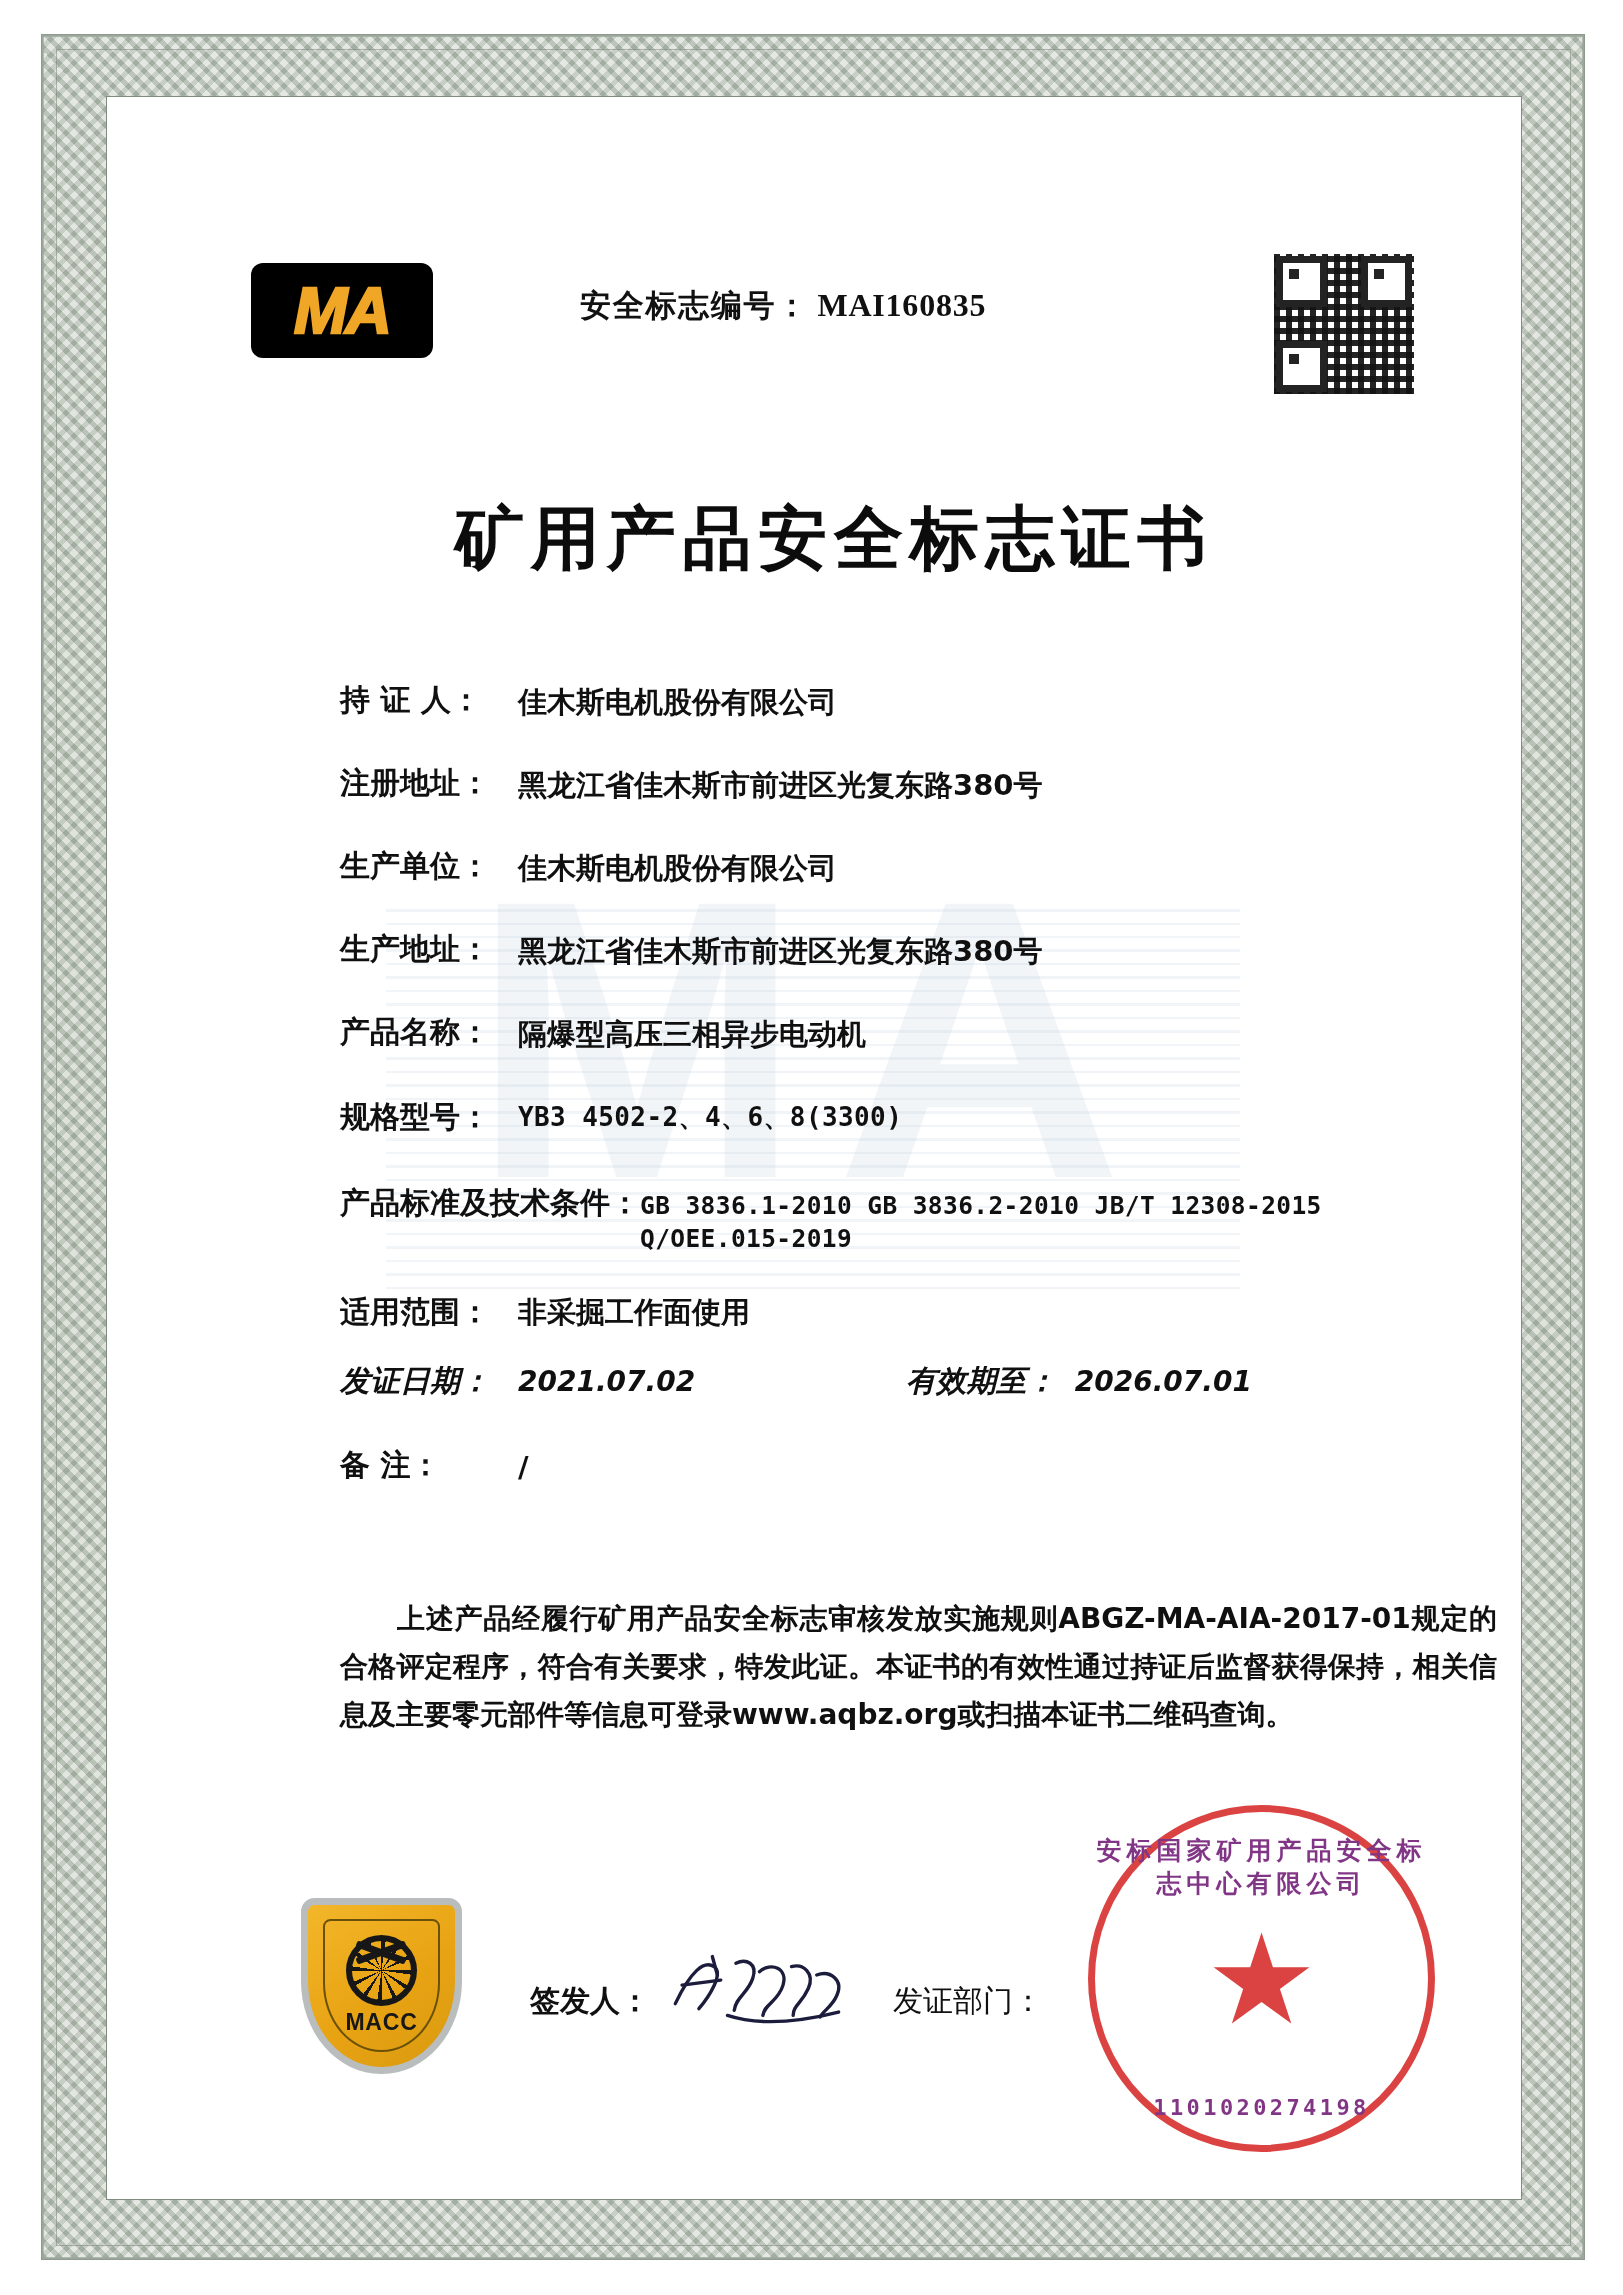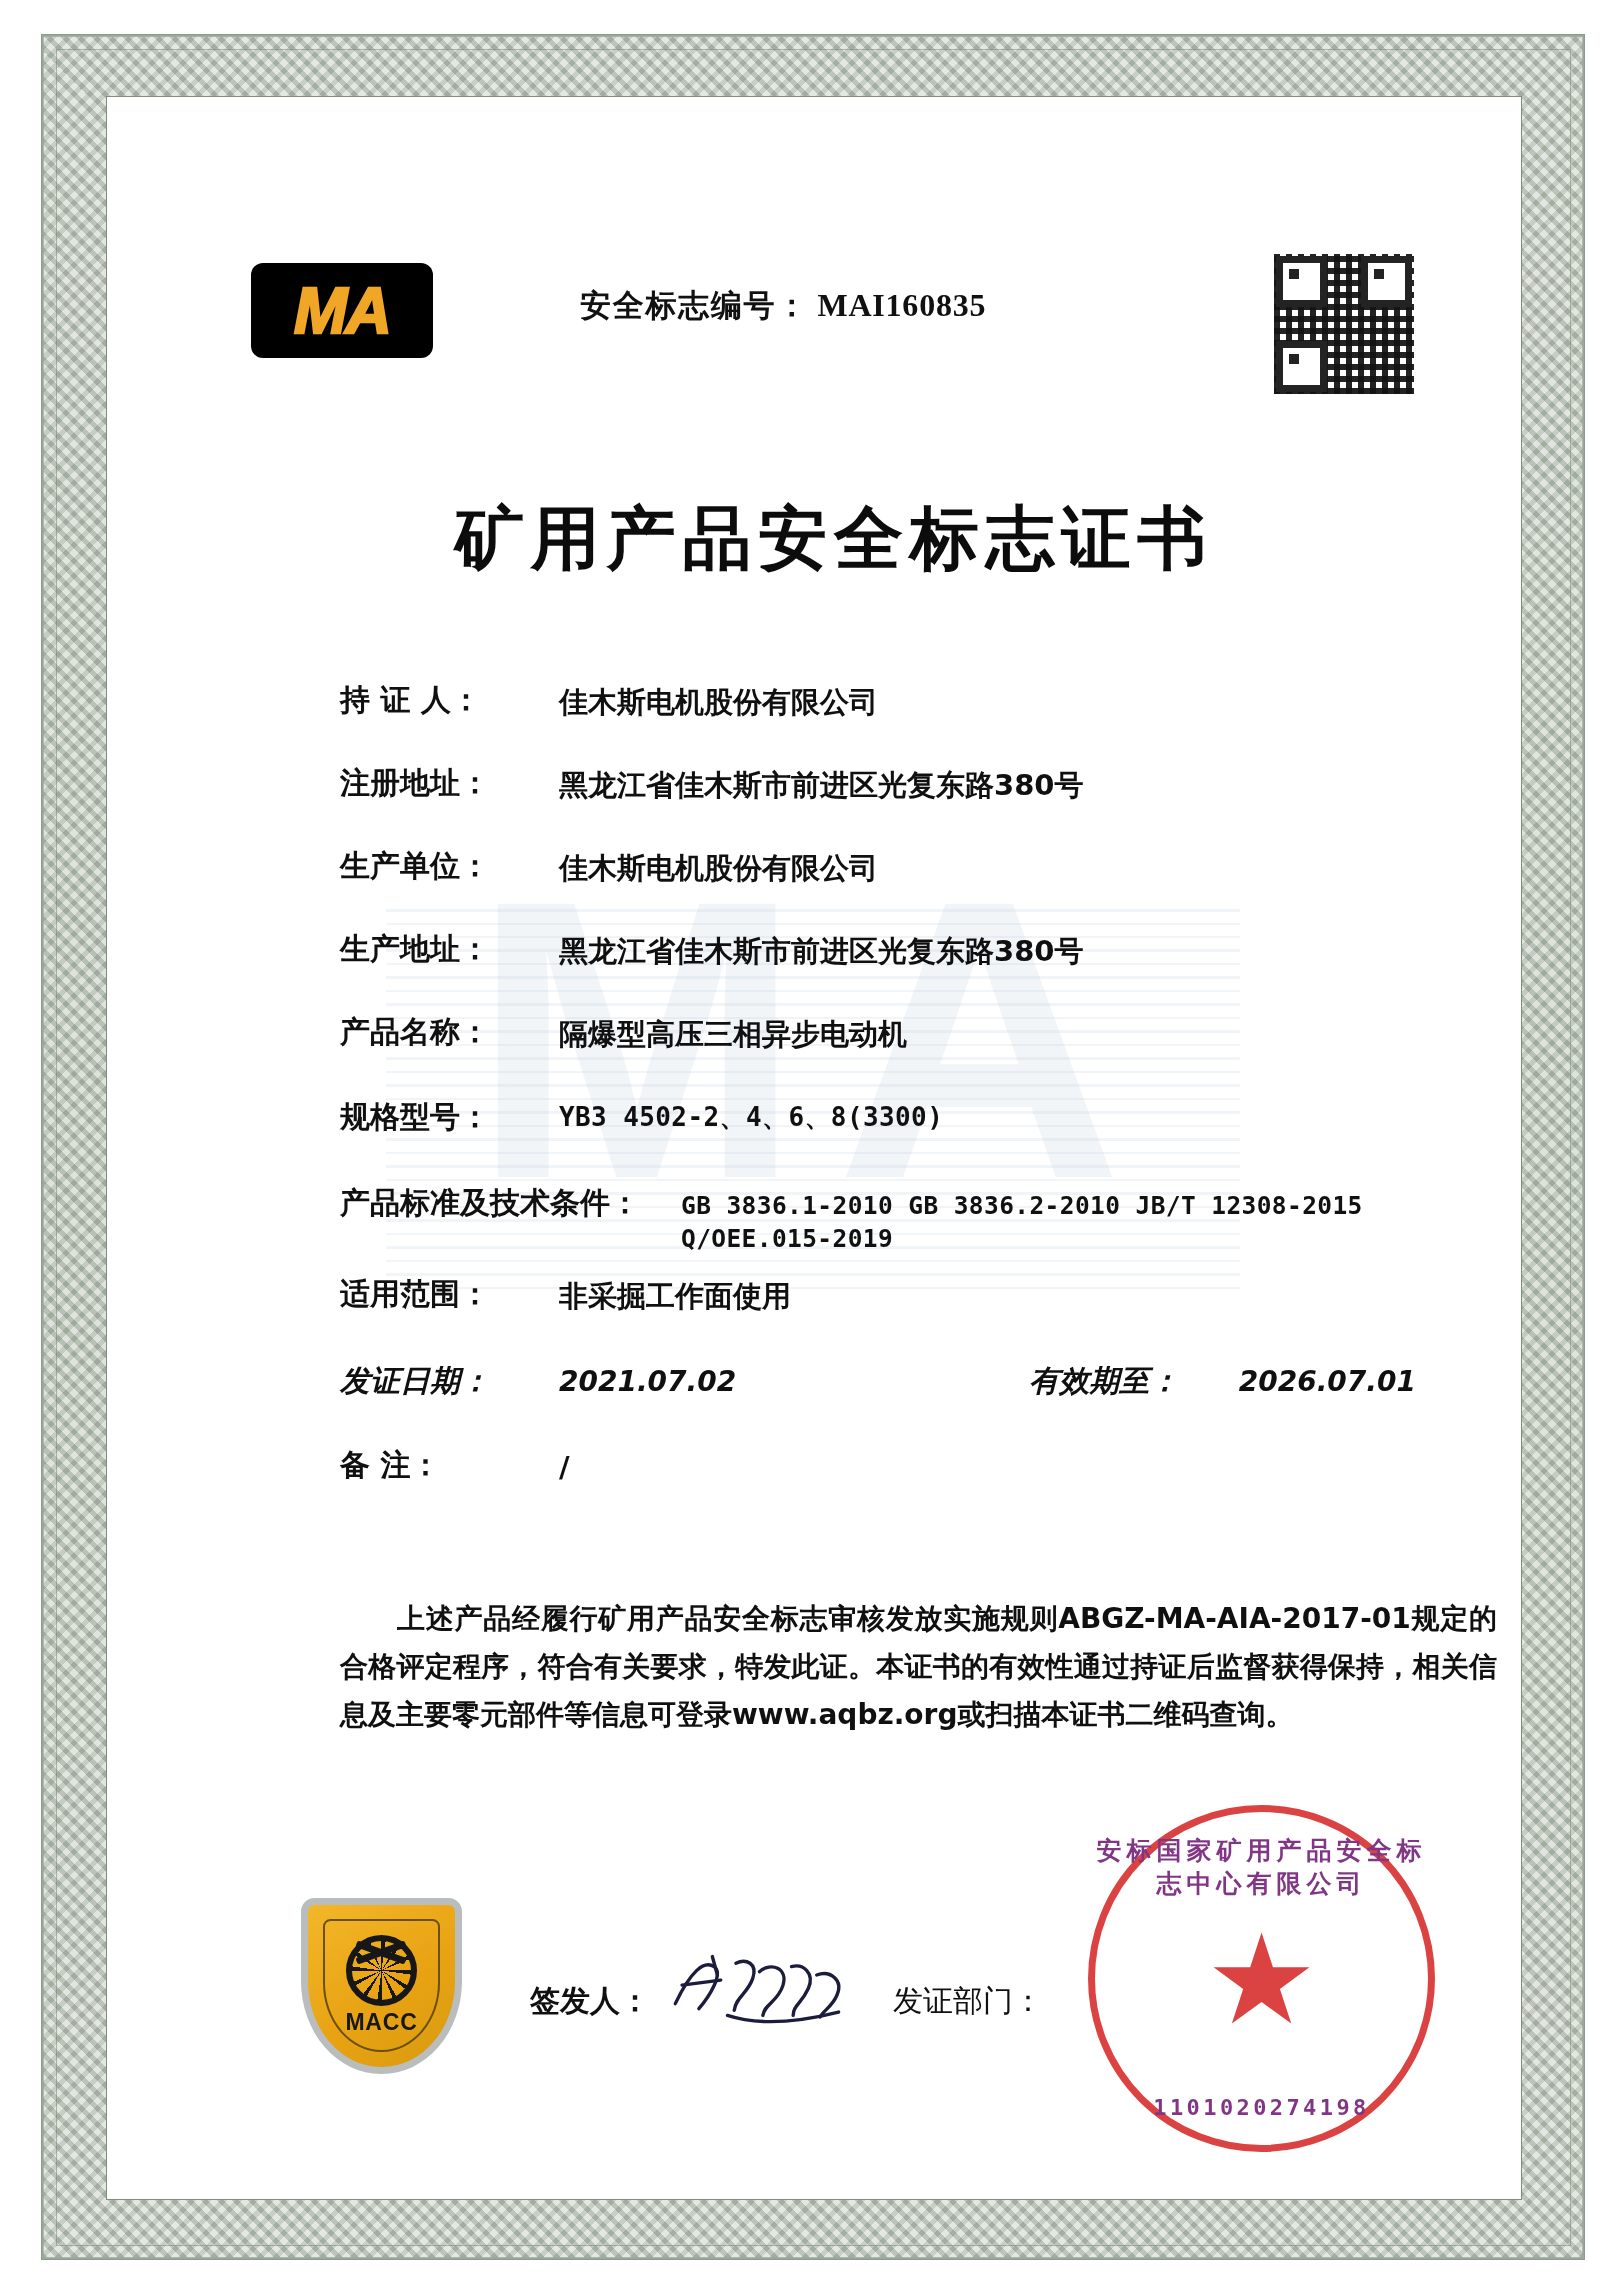--- a/index.html
+++ b/index.html
@@ -182,21 +182,20 @@
     position: absolute;
     left: 233px;
     top: 583px;
     width: 1150px;
   }
   .field-row {
     position: relative;
     min-height: 71px;
     display: flex;
     align-items: flex-start;
-    gap: 41px;
   }
   .f-label {
     font-family: "DejaVu Sans", "Liberation Sans", sans-serif;
     font-size: 30px;
     font-weight: 700;
     color: #101010;
     white-space: nowrap;
     line-height: 1.1;
     padding-top: 3.4px;
   }
@@ -221,21 +220,21 @@
   }
 
   
   .row-holder   { margin-top: 0px;  }
   .row-regaddr  { margin-top: 12px; }
   .row-maker    { margin-top: 12px; }
   .row-prodaddr { margin-top: 12px; }
   .row-prodname { margin-top: 12px; }
   .row-model    { margin-top: 13.5px; }
   .row-standard { margin-top: 15px; }
-  .row-scope    { margin-top: 18.6px; }
+  .row-scope    { margin-top: 18.6px; align-items: center; }
   .row-dates    { margin-top: 15px; }
   .row-remark   { margin-top: 13.5px; }
 
   .lbl-w1 { width: 178px; }
   .std-block { display: flex; align-items: flex-start; }
   .std-lines { padding-top: 6.8px; }
   .std-line {
     font-family: "DejaVu Sans Mono", "Liberation Mono", monospace;
     font-size: 24.5px;
     font-weight: 600;

